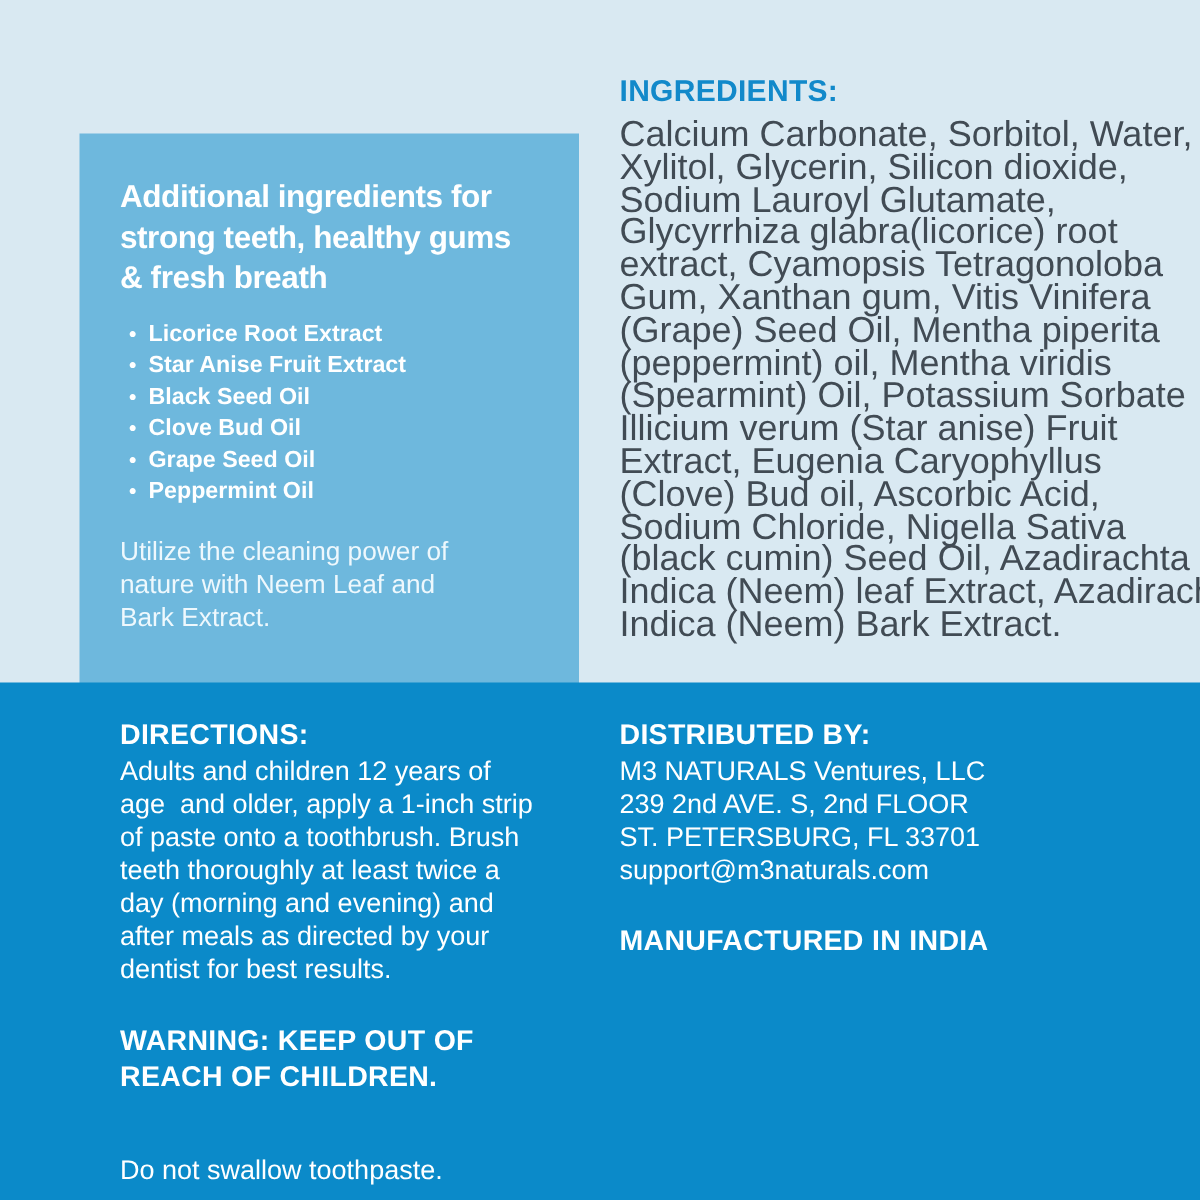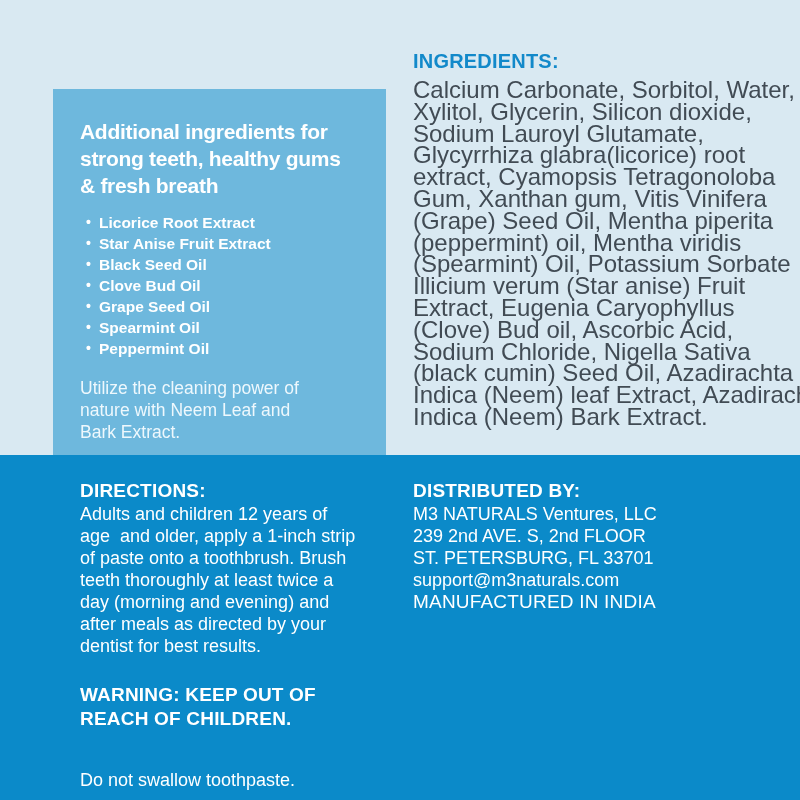--- a/index.html
+++ b/index.html
@@ -99,41 +99,41 @@
   .warning-heading {
     margin-top: 26px;
     font-size: 19px;
     line-height: 24px;
     font-weight: 700;
     white-space: pre;
     letter-spacing: 0.2px;
   }
   .warning-note { font-size: 18px; line-height: 24px; margin-top: 37px; }
   .manufactured {
+    margin-top: 26px;
     font-size: 19px;
-    font-weight: 400;
+    font-weight: 700;
     letter-spacing: 0.2px;
   }
 </style>
 </head>
 <body>
 
 <div class="page">
 
   <div class="info-box">
     <h2 class="box-heading">Additional ingredients for
 strong teeth, healthy gums
 &amp; fresh breath</h2>
     <ul class="bullet-list">
       <li>Licorice Root Extract</li>
       <li>Star Anise Fruit Extract</li>
       <li>Black Seed Oil</li>
       <li>Clove Bud Oil</li>
       <li>Grape Seed Oil</li>
-      <li>Spearmint Oil</li>
       <li>Peppermint Oil</li>
     </ul>
     <p class="box-note">Utilize the cleaning power of
 nature with Neem Leaf and
 Bark Extract.</p>
   </div>
 
   <div class="ingredients-col">
     <h3 class="ing-heading">INGREDIENTS:</h3>
     <p class="ing-body">Calcium Carbonate, Sorbitol, Water,

